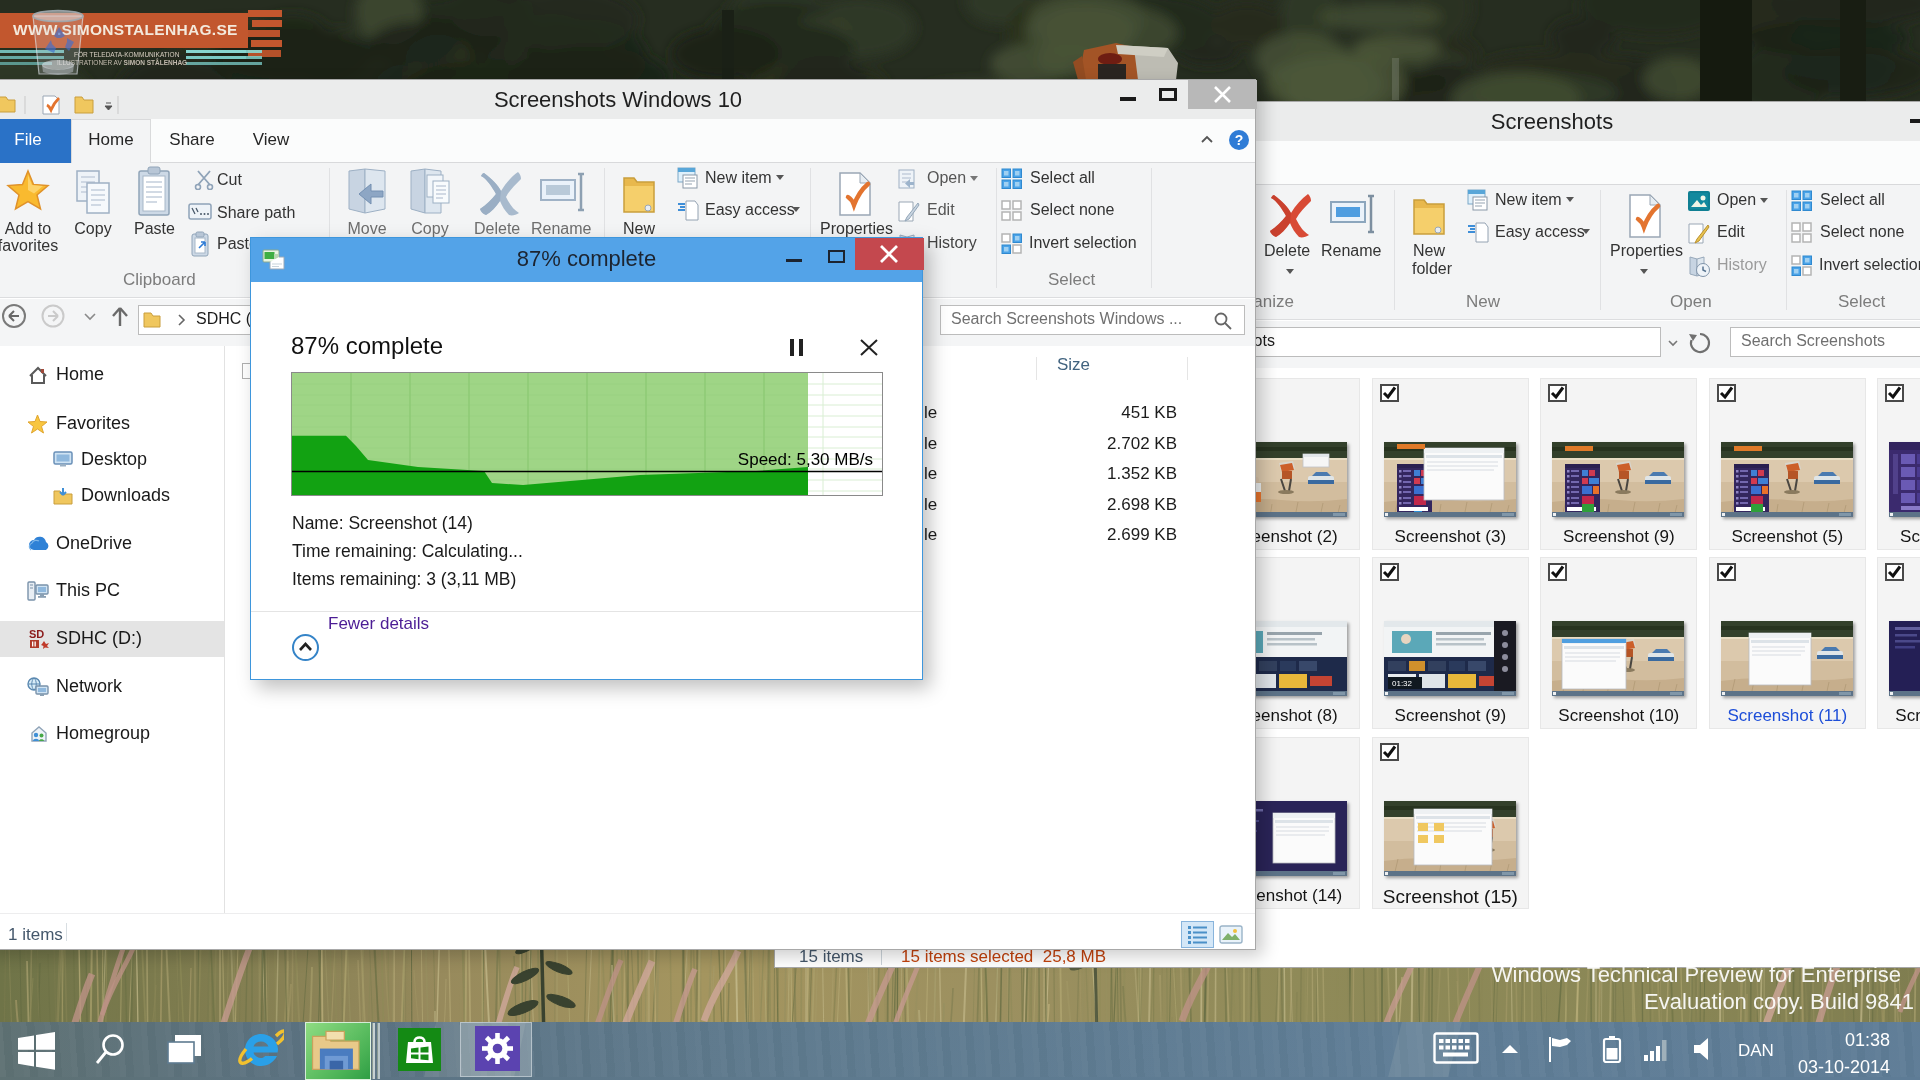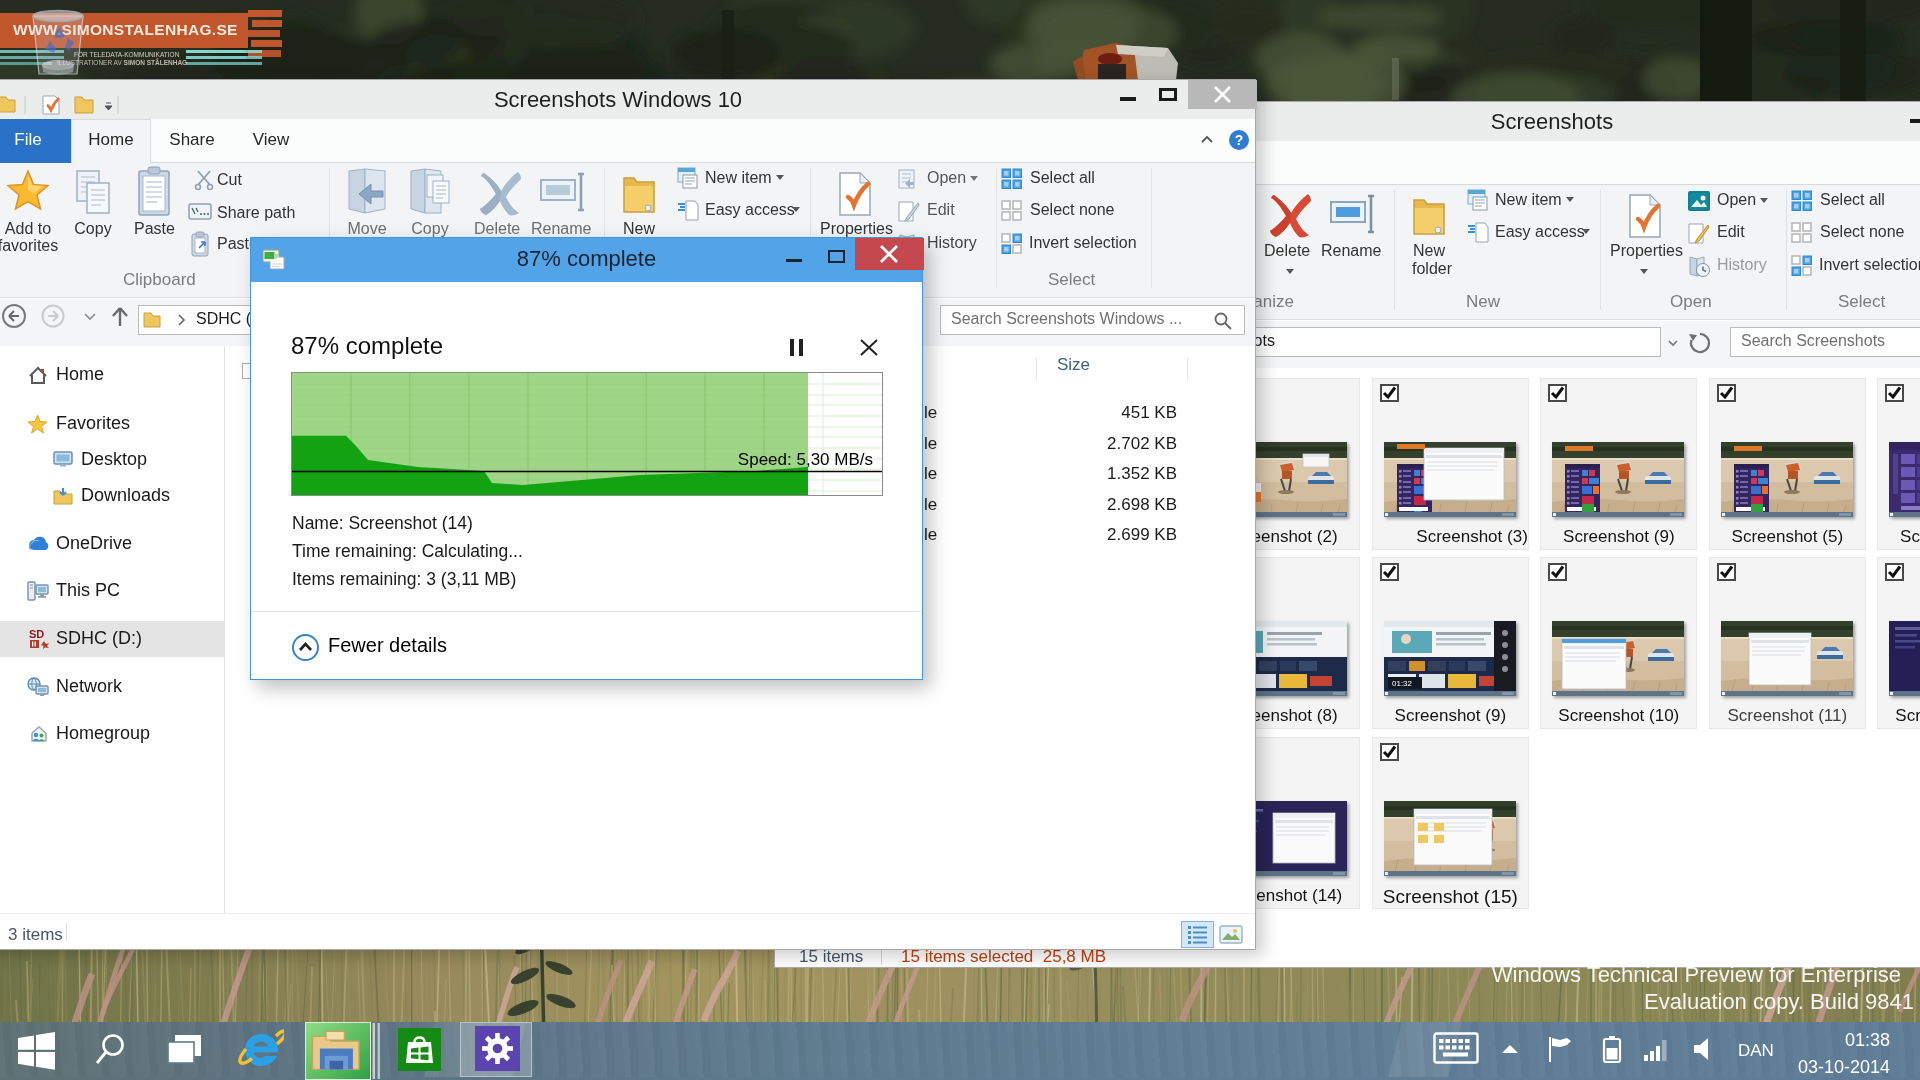--- a/index.html
+++ b/index.html
@@ -981,21 +981,21 @@
             <rect width="80" height="5" fill="#eef1f3"></rect>
             <rect x="2" y="7" width="76" height="3" fill="#dde3e8"></rect>
             <path d="M3 14 H74 M3 18 H74 M3 22 H70" stroke="#e3e6ea" stroke-width="1.5"></path>
           </g>
           <rect y="70" width="132" height="5" fill="#5d7388"></rect>
           <rect x="1" y="71" width="3" height="3" fill="#fff" opacity="0.9"></rect>
           <rect x="118" y="71" width="12" height="3" fill="#8ba0b2" opacity="0.8"></rect>
           <rect x="13" y="2" width="28" height="5" fill="#e07a28"></rect>
         </svg>
       </div>
-      <div class="a tx" style="left:0;top:148px;width:155px;text-align:right;font-size:17px;color:#141414">Screenshot (3)</div>
+      <div class="a tx" style="left:0;top:148px;width:155px;text-align:center;font-size:17px;color:#141414">Screenshot (3)</div>
     </div>
   <div class="a" style="left:765.3px;top:276px;width:157px;height:172px;background:#f4f4f4;border:1px solid #e7e7e7">
       <div class="a" style="left:7px;top:5px;width:19px;height:18px;background:#fff;border:2px solid #494949">
         <svg width="15" height="14" viewBox="0 0 15 14">
           <path d="M2 7 L6 11 L13 1.5" stroke="#111" stroke-width="3" fill="none"></path>
         </svg>
       </div>
       <div class="a" style="left:11px;top:63px;width:132px;height:75px;box-shadow:2px 2px 3px rgba(0,0,0,0.35)">
         <svg width="132" height="75" viewBox="0 0 132 75">
           <rect width="132" height="75" fill="#dcc9ad"></rect>
@@ -1345,21 +1345,21 @@
             <rect width="62" height="52" fill="#fbfbfb" stroke="#b8bcc0" stroke-width="0.8"></rect>
             <rect width="62" height="5" fill="#eef1f3"></rect>
             <rect x="2" y="7" width="58" height="3" fill="#dde3e8"></rect>
             <path d="M3 14 H56 M3 18 H56 M3 22 H52" stroke="#e3e6ea" stroke-width="1.5"></path>
           </g>
           <rect y="70" width="132" height="5" fill="#5d7388"></rect>
           <rect x="1" y="71" width="3" height="3" fill="#fff" opacity="0.9"></rect>
           <rect x="118" y="71" width="12" height="3" fill="#8ba0b2" opacity="0.8"></rect>
         </svg>
       </div>
-      <div class="a tx" style="left:0;top:148px;width:155px;text-align:center;font-size:17px;color:#404040">Screenshot (11)</div>
+      <div class="a tx" style="left:0;top:148px;width:155px;text-align:center;font-size:17px;color:#1d4ed8">Screenshot (11)</div>
     </div>
   <div class="a" style="left:1102.3px;top:455.4px;width:157px;height:172px;background:#f4f4f4;border:1px solid #e7e7e7">
       <div class="a" style="left:7px;top:5px;width:19px;height:18px;background:#fff;border:2px solid #494949">
         <svg width="15" height="14" viewBox="0 0 15 14">
           <path d="M2 7 L6 11 L13 1.5" stroke="#111" stroke-width="3" fill="none"></path>
         </svg>
       </div>
       <div class="a" style="left:11px;top:63px;width:132px;height:75px;box-shadow:2px 2px 3px rgba(0,0,0,0.35)">
         <svg width="132" height="75" viewBox="0 0 132 75">
           <rect width="132" height="75" fill="#241f55"></rect>
@@ -1798,21 +1798,21 @@
   <div class="a tx" style="left:939px;top:384px;font-size:17px;color:#1c1c1c">le</div>
   <div class="a tx" style="left:939px;top:415px;font-size:17px;color:#1c1c1c">le</div>
   <div class="a tx" style="left:939px;top:445px;font-size:17px;color:#1c1c1c">le</div>
   <div class="a tx" style="left:1092px;top:323px;width:100px;text-align:right;font-size:17px;color:#1c1c1c">451 KB</div>
   <div class="a tx" style="left:1092px;top:354px;width:100px;text-align:right;font-size:17px;color:#1c1c1c">2.702 KB</div>
   <div class="a tx" style="left:1092px;top:384px;width:100px;text-align:right;font-size:17px;color:#1c1c1c">1.352 KB</div>
   <div class="a tx" style="left:1092px;top:415px;width:100px;text-align:right;font-size:17px;color:#1c1c1c">2.698 KB</div>
   <div class="a tx" style="left:1092px;top:445px;width:100px;text-align:right;font-size:17px;color:#1c1c1c">2.699 KB</div>
 
   <div class="a" style="left:0;top:833px;width:1270px;height:1px;background:#ededee"></div>
-  <div class="a tx" style="left:23px;top:845px;font-size:17px;color:#44576b">3 items</div>
+  <div class="a tx" style="left:23px;top:845px;font-size:17px;color:#44576b">1 items</div>
   <div class="a" style="left:81px;top:843px;width:1px;height:18px;background:#d8dee2"></div>
   <div class="a" style="left:1196px;top:841px;width:33px;height:27px;background:#d4e7f7;border:1px solid #88b4dc">
     <svg width="31" height="25" viewBox="0 0 31 25">
         <g fill="#4a90c8">
           <rect x="6" y="4" width="3" height="3"></rect>
           <rect x="11" y="4.5" width="14" height="2"></rect>
           <rect x="6" y="9" width="3" height="3"></rect>
           <rect x="11" y="9.5" width="14" height="2"></rect>
           <rect x="6" y="14" width="3" height="3"></rect>
           <rect x="11" y="14.5" width="14" height="2"></rect>
@@ -1901,21 +1901,21 @@
   </div>
   <div class="a tx" style="left:41px;top:275px;font-size:17.5px;color:#1a1a1a">Name: Screenshot (14)</div>
   <div class="a tx" style="left:41px;top:303px;font-size:17.5px;color:#1a1a1a">Time remaining: Calculating...</div>
   <div class="a tx" style="left:41px;top:331px;font-size:17.5px;color:#1a1a1a">Items remaining: 3 (3,11 MB)</div>
   <div class="a" style="left:0;top:373px;width:671px;height:1px;background:#e4e4e4"></div>
   <div class="a" style="left:41px;top:396px;width:27px;height:27px;border-radius:50%;border:2px solid #3584c8">
     <svg width="23" height="23" viewBox="0 0 23 23">
         <path d="M6 14 L11.5 8 L17 14" stroke="#222" stroke-width="2.6" fill="none"></path>
       </svg>
   </div>
-  <div class="a tx" style="left:77px;top:396px;font-size:20px;color:#000000">Fewer details</div>
+  <div class="a tx" style="left:77px;top:376px;font-size:17px;color:#4c1d95">Fewer details</div>
 </div>
 
 <div class="a tx" style="left:1100px;top:962px;width:801px;text-align:right;font-size:22px;color:rgba(255,255,255,0.92)">Windows Technical Preview for Enterprise</div>
 <div class="a tx" style="left:1100px;top:989px;width:814px;text-align:right;font-size:22px;color:rgba(255,255,255,0.92)">Evaluation copy. Build 9841</div>
 
 <div class="a" style="left:0;top:1022px;width:1920px;height:58px;background:linear-gradient(90deg,#5e7173 0,#5c7382 300px,#5e7a8e 800px,#5f7d96 1400px,#5e7c96 1920px);overflow:hidden">
   <div class="a" style="left:0;top:0;width:1920px;height:55px;background:repeating-linear-gradient(86deg,rgba(255,255,255,0.03) 0 6px,rgba(0,0,0,0.018) 6px 14px,rgba(255,255,255,0.015) 14px 24px)"></div>
   <div class="a" style="left:430px;top:0;width:90px;height:55px;background:rgba(190,200,190,0.16);transform:skewX(-12deg)"></div>
   <div class="a" style="left:1395px;top:0;width:60px;height:55px;background:rgba(200,205,200,0.13);transform:skewX(-14deg)"></div>
 

